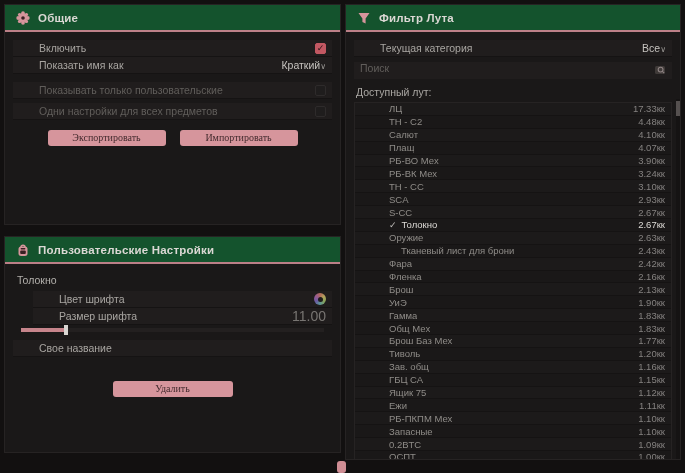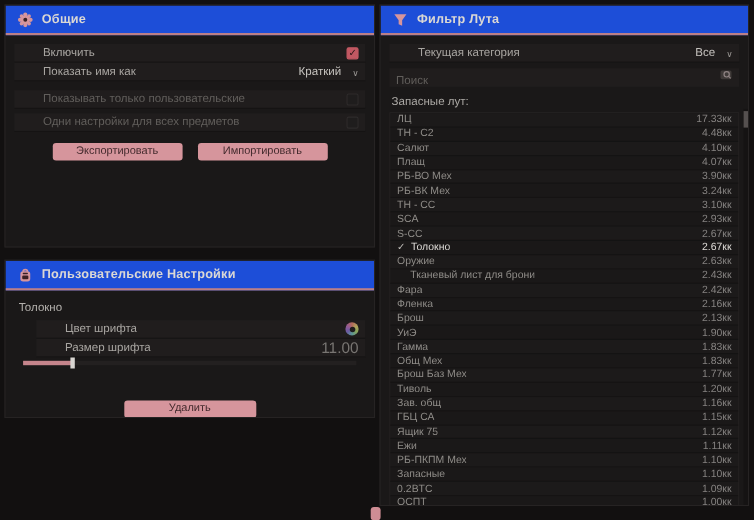--- a/index.html
+++ b/index.html
@@ -24,29 +24,29 @@
     color:var(--text);
     position:relative;
   }
   .panel{
     position:absolute;
     background:var(--panel);
     border:1px solid var(--panel-line);
     overflow:hidden;
   }
   #panel-general{left:4px;top:4px;width:337px;height:221px;}
-  #panel-user{left:4px;top:236px;width:337px;height:144px;}
+  #panel-user{left:4px;top:236px;width:337px;height:217px;}
   #panel-loot{left:345px;top:4px;width:336px;height:456px;}
 
   .panel-header{
     height:27px;
     display:flex;align-items:center;gap:8px;
     padding:0 10px;
     border-bottom:2px solid var(--accent-line);
-    background:#1d4ed8;
+    background:#14532d;
   }
   .panel-title{font-size:11.5px;font-weight:bold;color:#dbd8d4;letter-spacing:.2px;}
   .hicon{width:15px;height:15px;display:flex;align-items:center;justify-content:center;flex:0 0 auto;}
   .hicon svg{display:block;}
 
   
   .crow{
     display:flex;justify-content:space-between;align-items:center;
     background:var(--strip);
     margin:0 8px;
@@ -60,29 +60,29 @@
   .sgap{height:4px;}
 
   .checkbox{
     width:11px;height:11px;border:1px solid #3a3737;background:#242121;
     display:flex;align-items:center;justify-content:center;
     font-size:9px;color:#2a1416;border-radius:2px;
   }
   .checkbox.on{background:var(--accent-strong);border-color:var(--accent-strong);color:#2a1416;font-weight:bold;}
   .checkbox.off-dim{background:#1f1d1d;border-color:#2e2b2b;}
 
-  .selectval{display:flex;align-items:flex-end;gap:10px;font-size:10.5px;color:#c6c3bf;cursor:default;}
+  .selectval{display:flex;align-items:flex-end;font-size:10.5px;color:#c6c3bf;cursor:default;}
   .chev{font-size:8px;color:#9a9794;}
 
   .btnrow{display:flex;justify-content:center;gap:14px;margin-top:10px;}
   .pbtn{
     background:var(--accent);
     color:var(--btn-text);
     font-size:10px;
-    font-family:Liberation Sans, sans-serif;
+    font-family:Liberation Serif, serif;
     border:none;border-radius:3px;
     height:16px;min-width:118px;
     line-height:16px;
   }
 
   
   .group-label{font-size:10.5px;color:#b3b0ac;margin:10px 12px 5px;}
   .crow.indent{margin-left:28px;}
   .colorwheel{
     width:12px;height:12px;border-radius:50%;
@@ -99,39 +99,39 @@
   }
   .slider .fill{position:absolute;left:0;top:0;height:4px;background:#c5848b;}
   .slider .knob{position:absolute;top:-3px;width:4px;height:10px;background:#d8d5d1;}
   .numval{font-size:14px;color:#787572;}
 
   .delete-wrap{display:flex;justify-content:center;margin-top:24px;}
   .delete-wrap .pbtn{min-width:120px;}
 
   
   .searchrow{
-    display:flex;justify-content:space-between;align-items:flex-end;
+    display:flex;justify-content:space-between;align-items:flex-start;
     background:var(--strip);margin:5px 8px 0;padding:0 6px;height:17px;
   }
   .placeholder{font-size:10.5px;color:var(--text-disabled);}
   .list-label{font-size:10.5px;color:#aba8a4;margin:7px 10px 4px;}
   .lootlist{
     margin:0 8px;border:1px solid #262323;
     background:#191717;
     position:relative;
   }
   .lrow{
     display:flex;justify-content:space-between;align-items:center;
     height:12.9px;padding:0 6px;
     border-bottom:1px solid #151313;
     background:#1c1a1a;
     font-size:9.5px;
   }
   .lrow:nth-child(even){background:#1a1818;}
-  .lrow .nm{color:#8f8c88;white-space:nowrap;overflow:hidden;display:flex;gap:5px;align-items:center;}
+  .lrow .nm{color:#8f8c88;white-space:nowrap;overflow:hidden;display:flex;gap:5px;align-items:center;margin-left:28px;}
   .lrow .vl{color:#858280;flex:0 0 auto;margin-left:29px;}
   .lrow.checked .nm,.lrow.checked .vl{color:#dedbd7;}
   .lrow.ind .nm{padding-left:12px;}
   .checkmark{color:#c2bfbb;font-size:9px;}
   .list-scrollbar{
     position:absolute;right:0px;top:94px;width:4px;height:362px;
     background:#151313;
   }
   .list-scrollbar .thumb{position:absolute;top:2px;left:0;width:4px;height:15px;background:#55504f;}
 
@@ -215,20 +215,23 @@
   <div class="crow indent">
     <span class="lbl">Размер шрифта</span>
     <span class="numval">11.00</span>
   </div>
   <div class="slider">
     <div class="fill" style="width: 15%;"></div>
     <div class="knob" style="left: calc(15% - 2px);"></div>
   </div>
 
   <div class="gap"></div>
+  <div class="crow">
+    <span class="lbl">Свое название</span>
+  </div>
 
   <div class="delete-wrap">
     <button class="pbtn">Удалить</button>
   </div>
 </div>
 
 <div class="panel" id="panel-loot">
   <div class="panel-header">
     <span class="hicon">
       <svg width="14" height="14" viewBox="0 0 14 14">
@@ -251,21 +254,21 @@
     <span class="placeholder">Поиск</span>
     <span class="searchicon">
       <svg width="12" height="12" viewBox="0 0 12 12">
         <rect x="1" y="2" width="10" height="8" rx="1.5" fill="#4a4442"></rect>
         <circle cx="6.6" cy="5.6" r="2.4" fill="none" stroke="#b5a6a6" stroke-width="1.1"></circle>
         <line x1="8.4" y1="7.4" x2="10.2" y2="9.2" stroke="#b5a6a6" stroke-width="1.1"></line>
       </svg>
     </span>
   </div>
 
-  <div class="list-label">Запасные лут:</div>
+  <div class="list-label">Доступный лут:</div>
 
   <div class="lootlist">
       <div class="lrow">
         <span class="nm">
           <span>ЛЦ</span>
         </span>
         <span class="vl">17.33кк</span>
       </div>
       <div class="lrow">
         <span class="nm">

